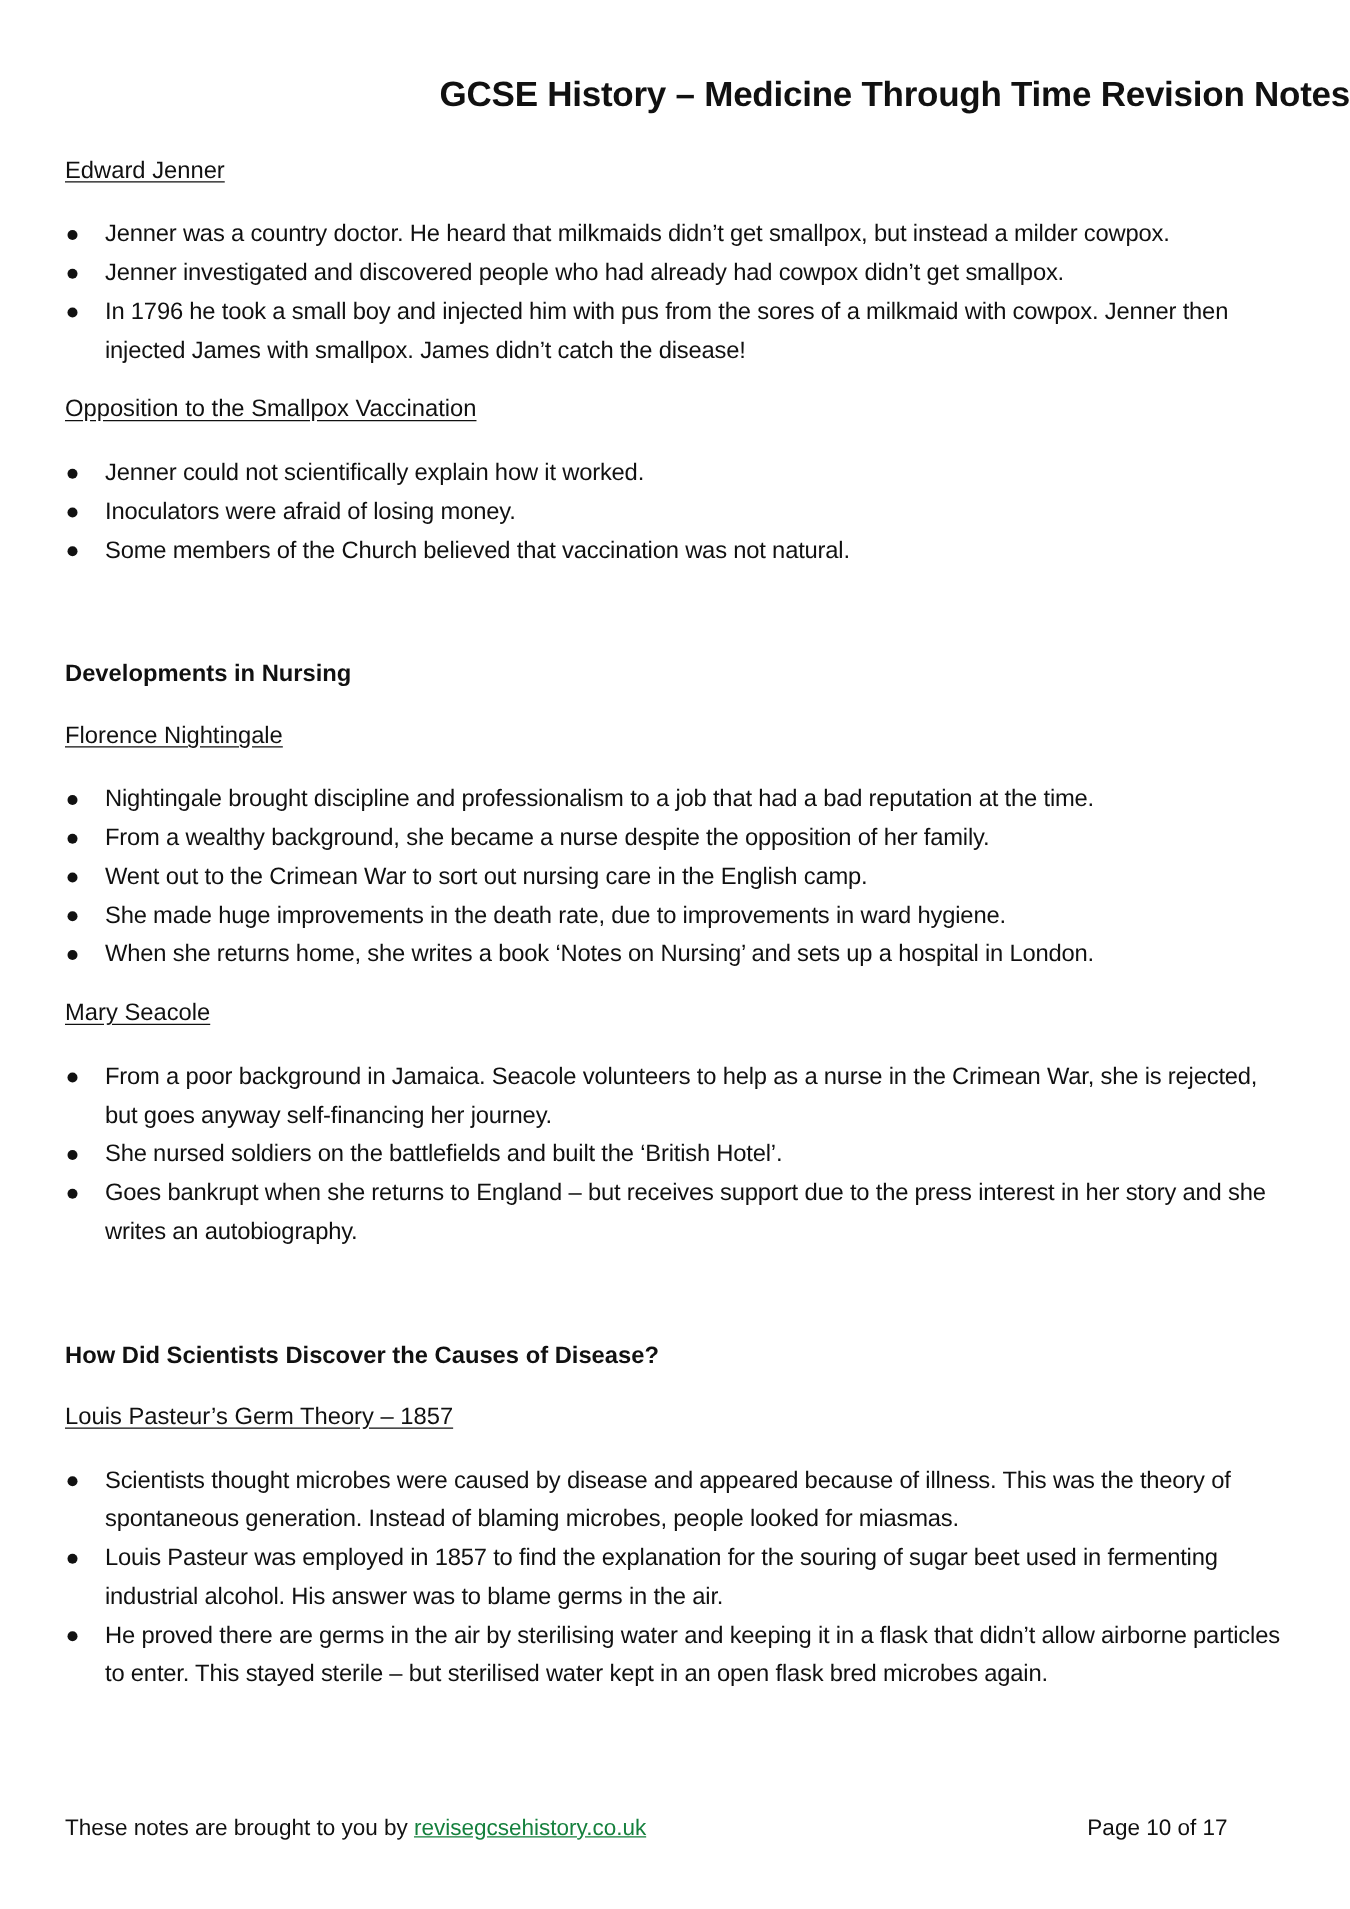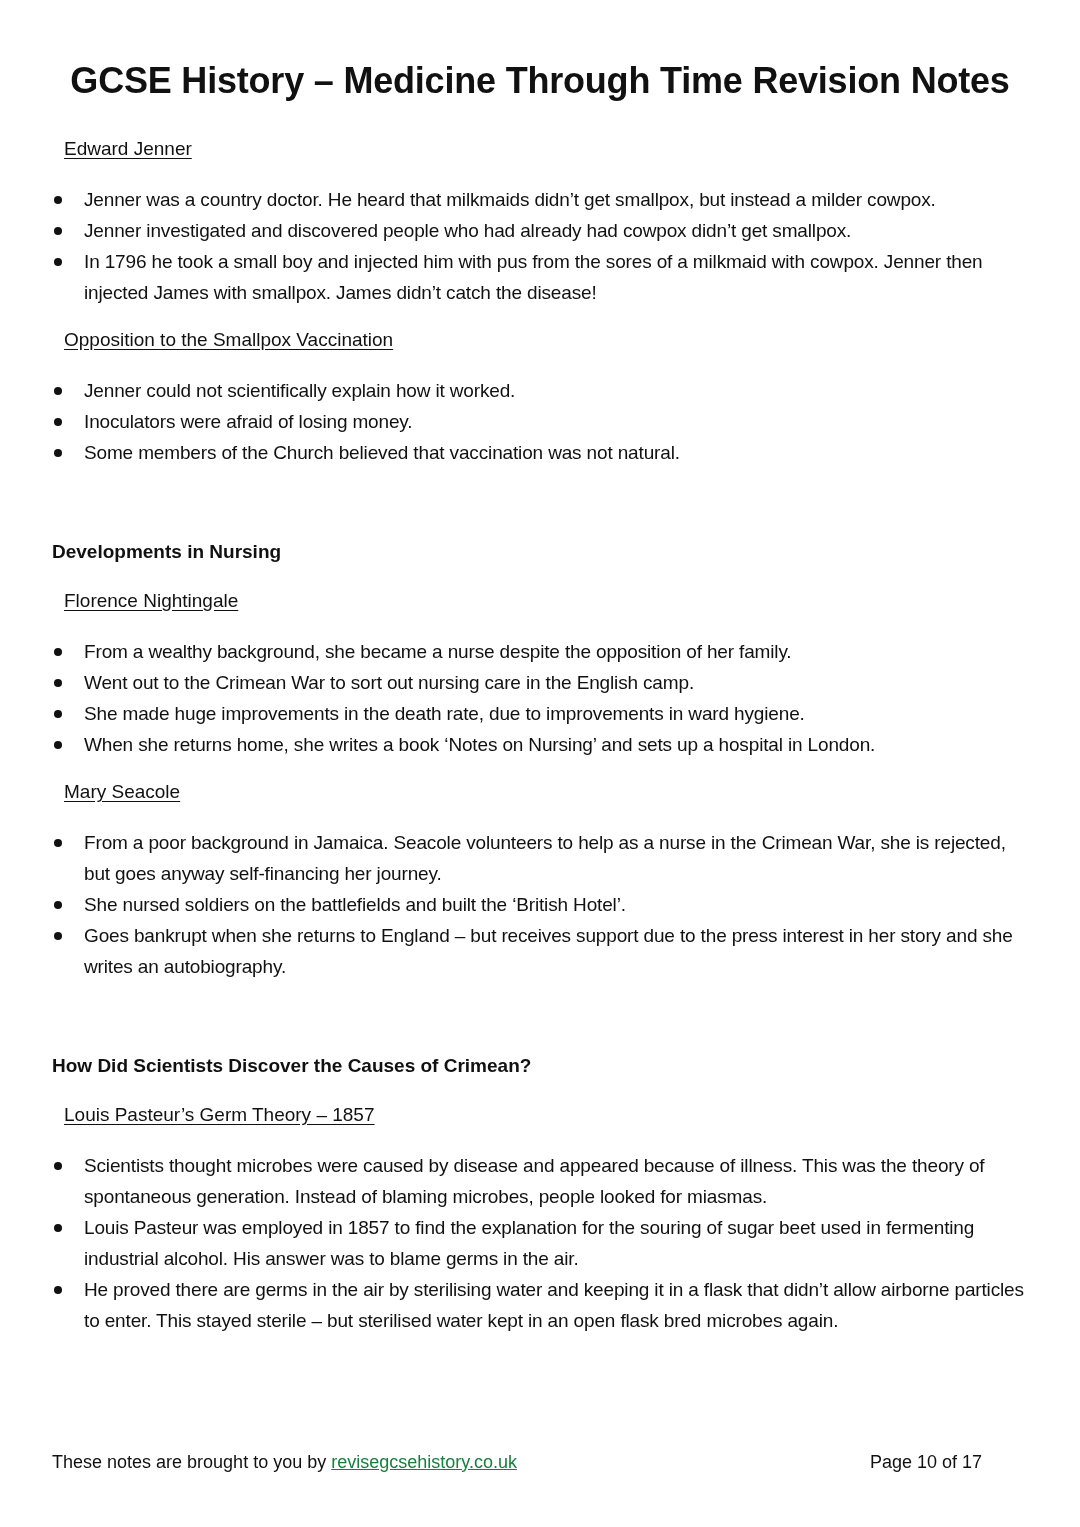--- a/index.html
+++ b/index.html
@@ -3,27 +3,27 @@
   <meta charset="utf-8">
   <style>
     html, body { margin: 0; padding: 0; background: #ffffff; }
     body {
       width: 1080px; height: 1527px; position: relative; overflow: hidden;
       font-family: "Liberation Sans", "DejaVu Sans", sans-serif;
       color: #111111;
     }
     .page-title {
       position: absolute; top: 60px; left: 0; width: 1080px;
-      text-align: center; font-weight: bold; font-size: 36px; letter-spacing: -0.2px;
+      text-align: right; font-weight: bold; font-size: 28px; letter-spacing: -0.2px;
       margin: 0;
     }
     .content { position: absolute; left: 52px; top: 123px; width: 980px; }
     .subhead {
       font-size: 19px; text-decoration: underline; text-underline-offset: 3px;
-      margin: 12px; line-height: 28px;
+      margin: 0; line-height: 28px;
     }
     .bold-head { font-size: 19px; font-weight: bold; margin: 0; line-height: 28px; }
     ul.bullets { list-style: none; margin: 0; padding: 0; }
     ul.bullets li {
       position: relative; padding-left: 32px; font-size: 19px; line-height: 31px;
       letter-spacing: -0.15px;
     }
     ul.bullets li .bullet-dot {
       position: absolute; left: 2px; top: 12px; width: 8px; height: 8px; border-radius: 50%;
       background: #111;
@@ -56,38 +56,39 @@
       <li><span class="bullet-dot"></span><span>Jenner could not scientifically explain how it worked.</span></li>
       <li><span class="bullet-dot"></span><span>Inoculators were afraid of losing money.</span></li>
       <li><span class="bullet-dot"></span><span>Some members of the Church believed that vaccination was not natural.</span></li>
     </ul>
   </section>
 
   <section style="margin-top:70px;">
     <p class="bold-head">Developments in Nursing</p>
     <p class="subhead" style="margin-top:21px;">Florence Nightingale</p>
     <ul class="bullets" style="margin-top:21px;">
+      <li><span class="bullet-dot"></span><span>Nightingale brought discipline and professionalism to a job that had a bad reputation at the time.</span></li>
       <li><span class="bullet-dot"></span><span>From a wealthy background, she became a nurse despite the opposition of her family.</span></li>
       <li><span class="bullet-dot"></span><span>Went out to the Crimean War to sort out nursing care in the English camp.</span></li>
       <li><span class="bullet-dot"></span><span>She made huge improvements in the death rate, due to improvements in ward hygiene.</span></li>
       <li><span class="bullet-dot"></span><span>When she returns home, she writes  a book ‘Notes on Nursing’ and sets up a hospital in London.</span></li>
     </ul>
   </section>
 
   <section style="margin-top:18px;">
     <p class="subhead">Mary Seacole</p>
     <ul class="bullets" style="margin-top:21px;">
       <li><span class="bullet-dot"></span><span>From a poor background in Jamaica. Seacole volunteers to help as a nurse in the Crimean War, she is rejected, but goes anyway self-financing her journey.</span></li>
       <li><span class="bullet-dot"></span><span>She nursed soldiers on the battlefields and built the ‘British Hotel’.</span></li>
       <li><span class="bullet-dot"></span><span>Goes bankrupt when she returns to England – but receives support due to the press interest in her story and she writes an autobiography.</span></li>
     </ul>
   </section>
 
   <section style="margin-top:70px;">
-    <p class="bold-head">How Did Scientists Discover the Causes of Crimean?</p>
+    <p class="bold-head">How Did Scientists Discover the Causes of Disease?</p>
     <p class="subhead" style="margin-top:21px;">Louis Pasteur’s Germ Theory – 1857</p>
     <ul class="bullets" style="margin-top:21px;">
       <li><span class="bullet-dot"></span><span>Scientists thought microbes were caused by disease and appeared because of illness. This was the theory of spontaneous generation. Instead of blaming microbes, people looked for miasmas.</span></li>
       <li><span class="bullet-dot"></span><span>Louis Pasteur was employed in 1857 to find the explanation for the souring of sugar beet used in fermenting industrial alcohol. His answer was to blame germs in the air.</span></li>
       <li><span class="bullet-dot"></span><span>He proved there are germs in the air by sterilising water and keeping it in a flask that didn’t allow airborne particles to enter. This stayed sterile – but sterilised water kept in an open flask bred microbes again.</span></li>
     </ul>
   </section>
 </div>
 
 <div class="footer">

